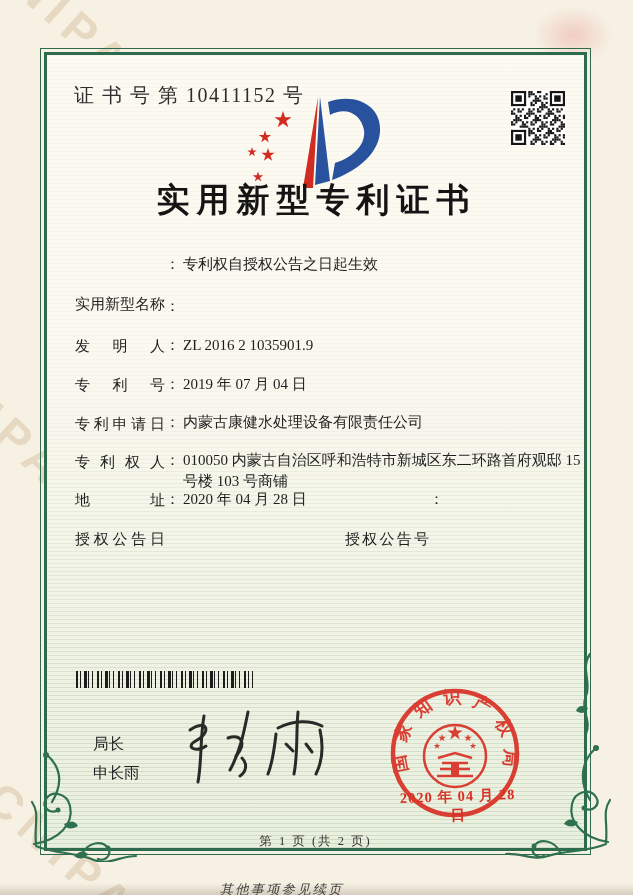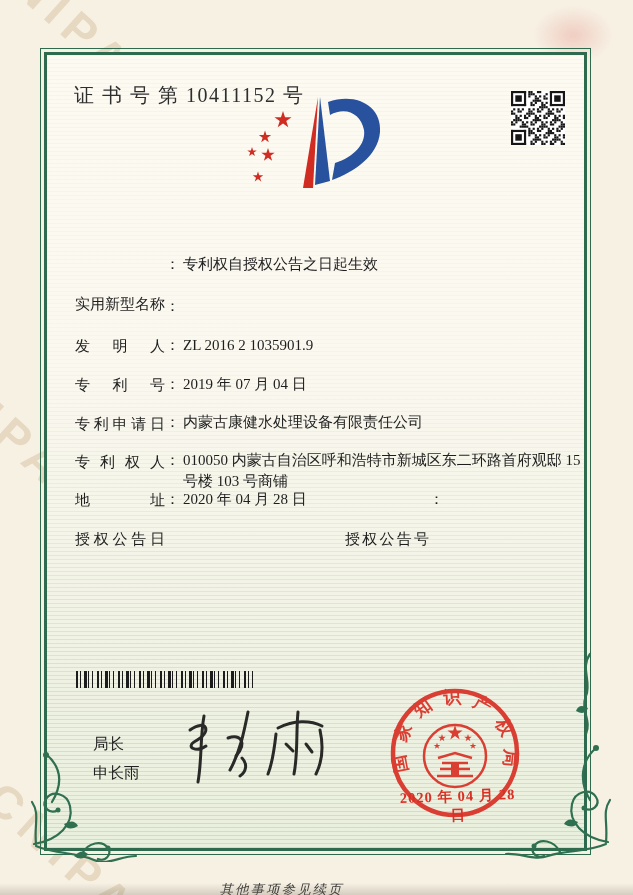--- a/index.html
+++ b/index.html
@@ -337,20 +337,21 @@
       <rect x="49.68000000000001" y="51.84" width="2.16" height="2.16"></rect>
       <rect x="51.84" y="23.76" width="2.16" height="2.16"></rect>
       <rect x="51.84" y="25.92" width="2.16" height="2.16"></rect>
       <rect x="51.84" y="32.400000000000006" width="2.16" height="2.16"></rect>
       <rect x="51.84" y="34.56" width="2.16" height="2.16"></rect>
       <rect x="51.84" y="43.2" width="2.16" height="2.16"></rect>
       <rect x="51.84" y="45.36" width="2.16" height="2.16"></rect>
       <rect x="51.84" y="51.84" width="2.16" height="2.16"></rect>
     </svg>
 
+  <div class="title">实用新型专利证书</div>
 
   <div class="frow r1">
     <span class="flabel">实用新型名称</span>
       <span class="fcolon">：</span>
       <span class="fvalue">专利权自授权公告之日起生效</span>
   </div>
   <div class="frow r2">
     <span class="flabel">发明人</span>
       <span class="fcolon">：</span>
   </div>
@@ -427,16 +428,17 @@
         <circle cx="67" cy="70" r="31"></circle>
         <path d="M50,72 L67,67 L84,72"></path>
         <path d="M54,77 h26"></path>
         <path d="M52,83 h30"></path>
         <path d="M49,90 h36"></path>
       </g>
     </g>
   </svg>
   <div class="seal-date">2020 年 04 月 28 日</div>
 
+  <div class="page-info">第 1 页 (共 2 页)</div>
   <div class="footer-note">其他事项参见续页</div>
 
   <div class="page-bottom-edge"></div>
 </div>
 
 </body></html>

